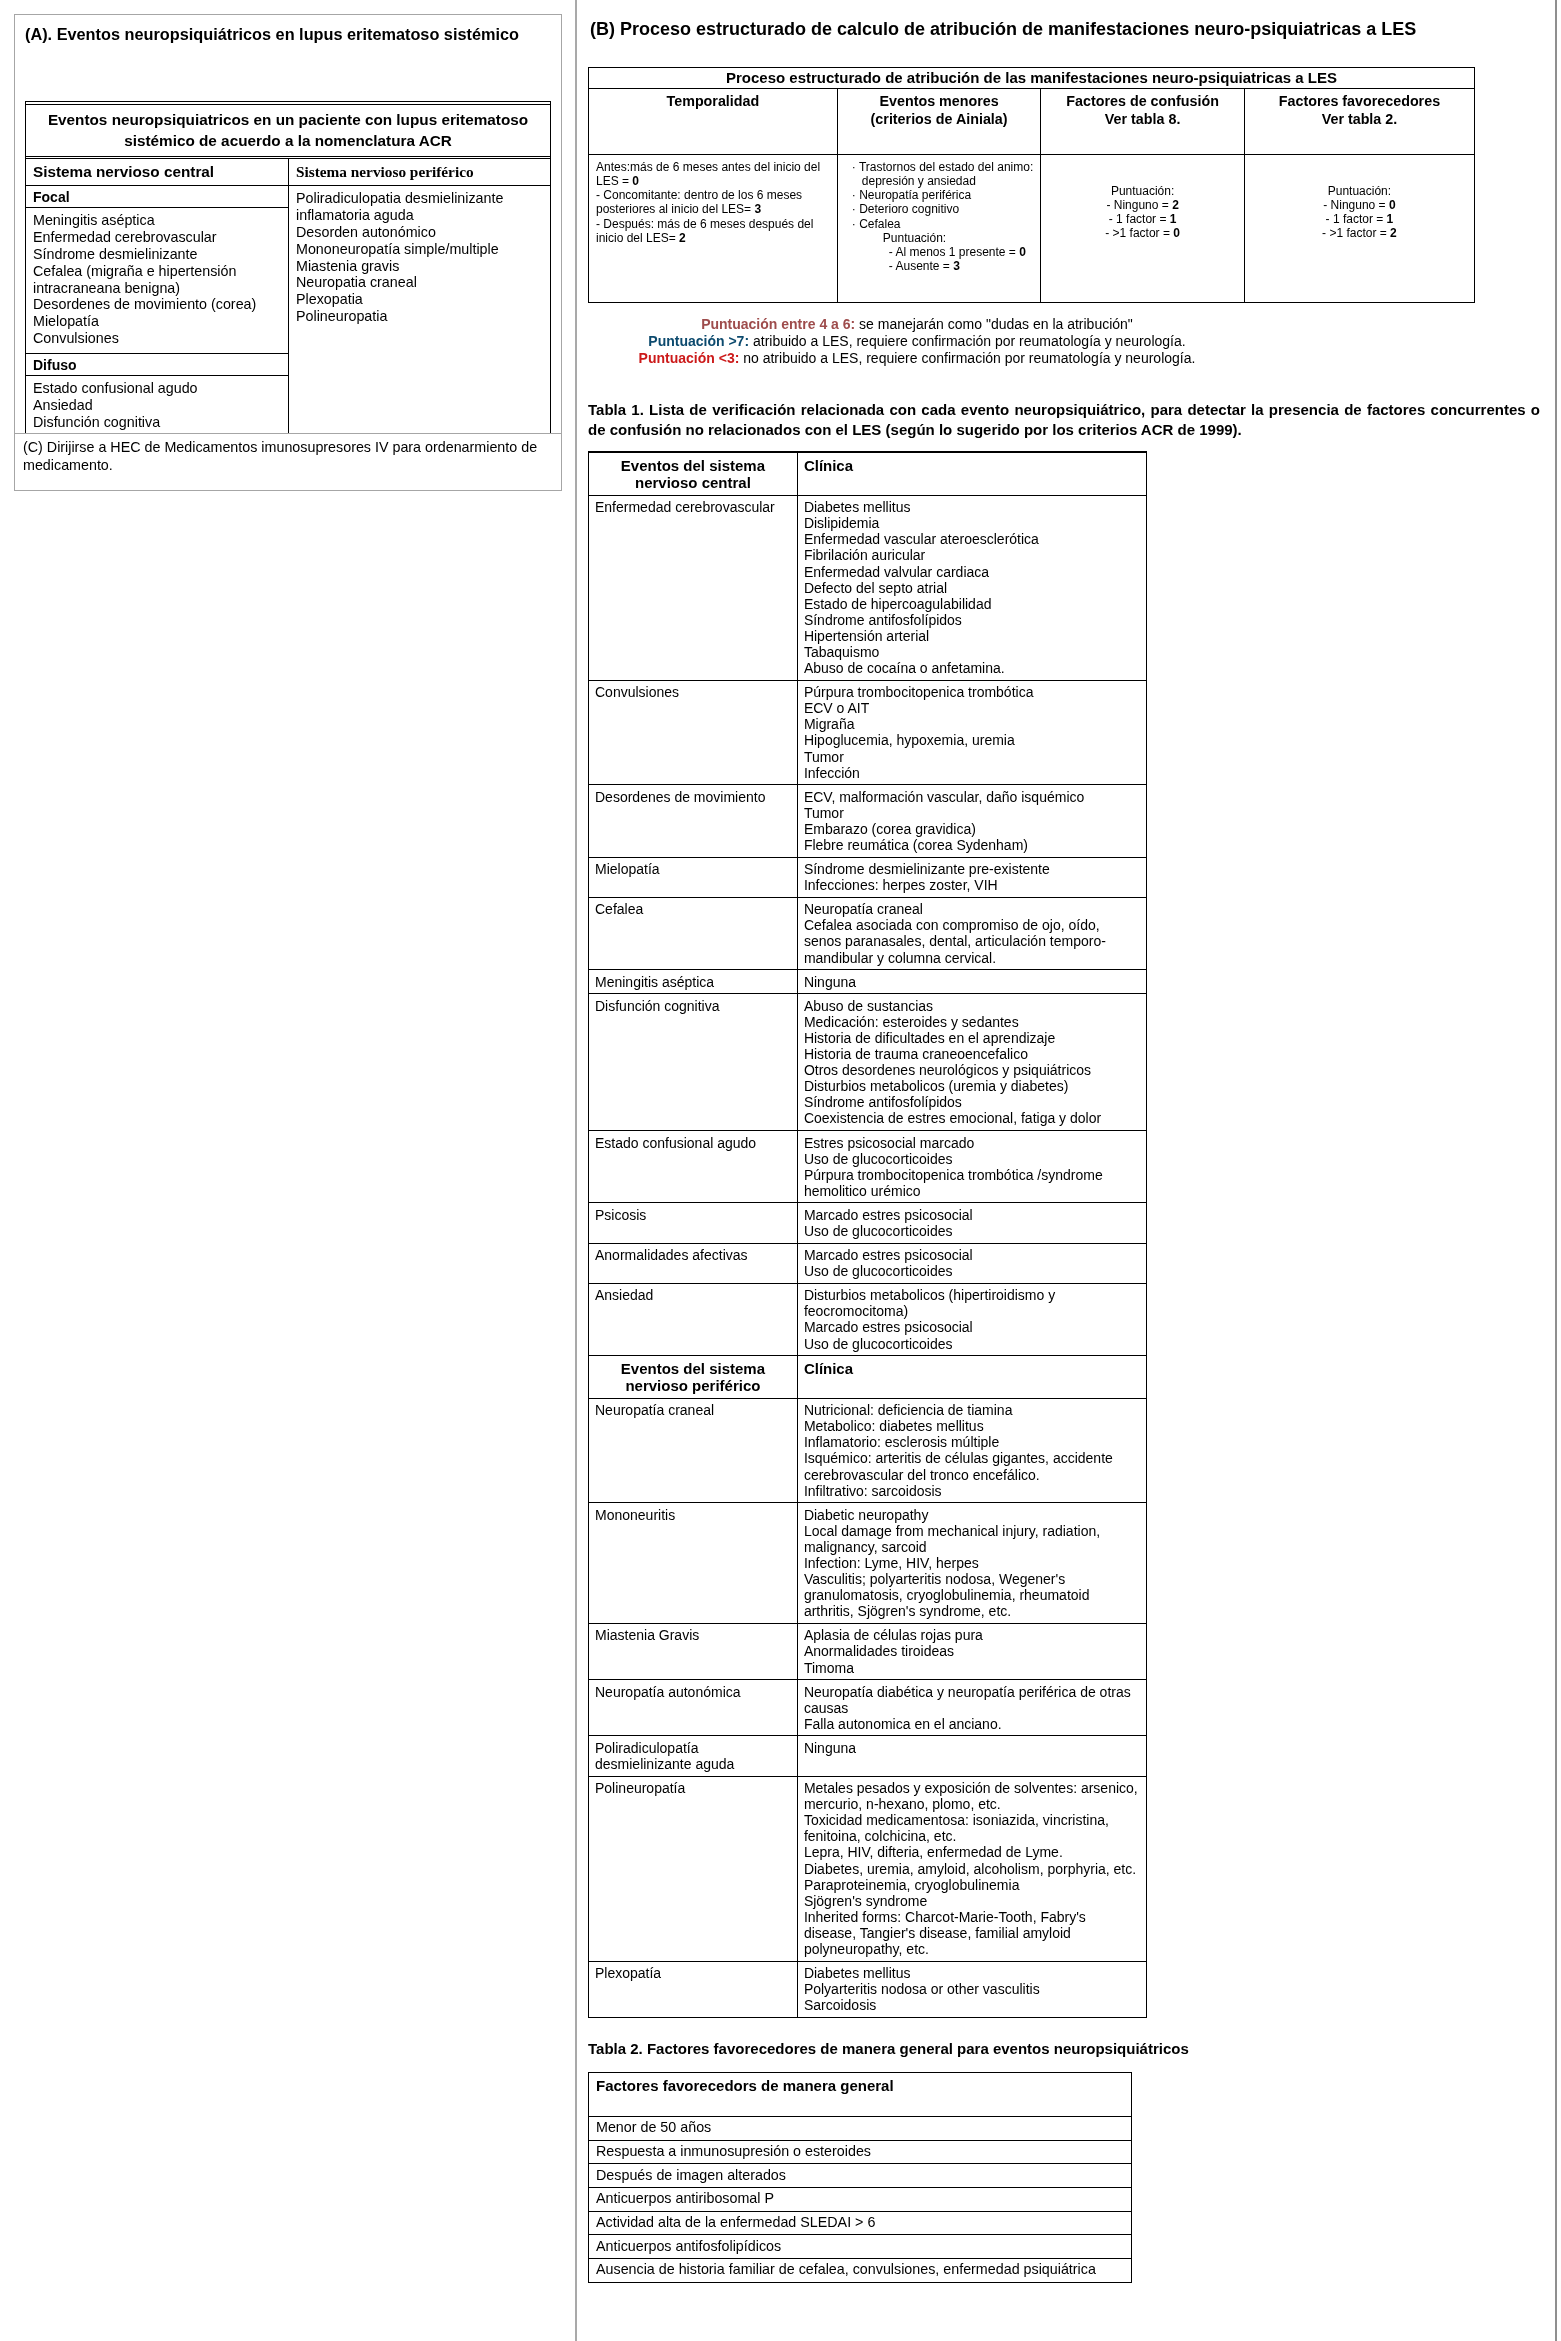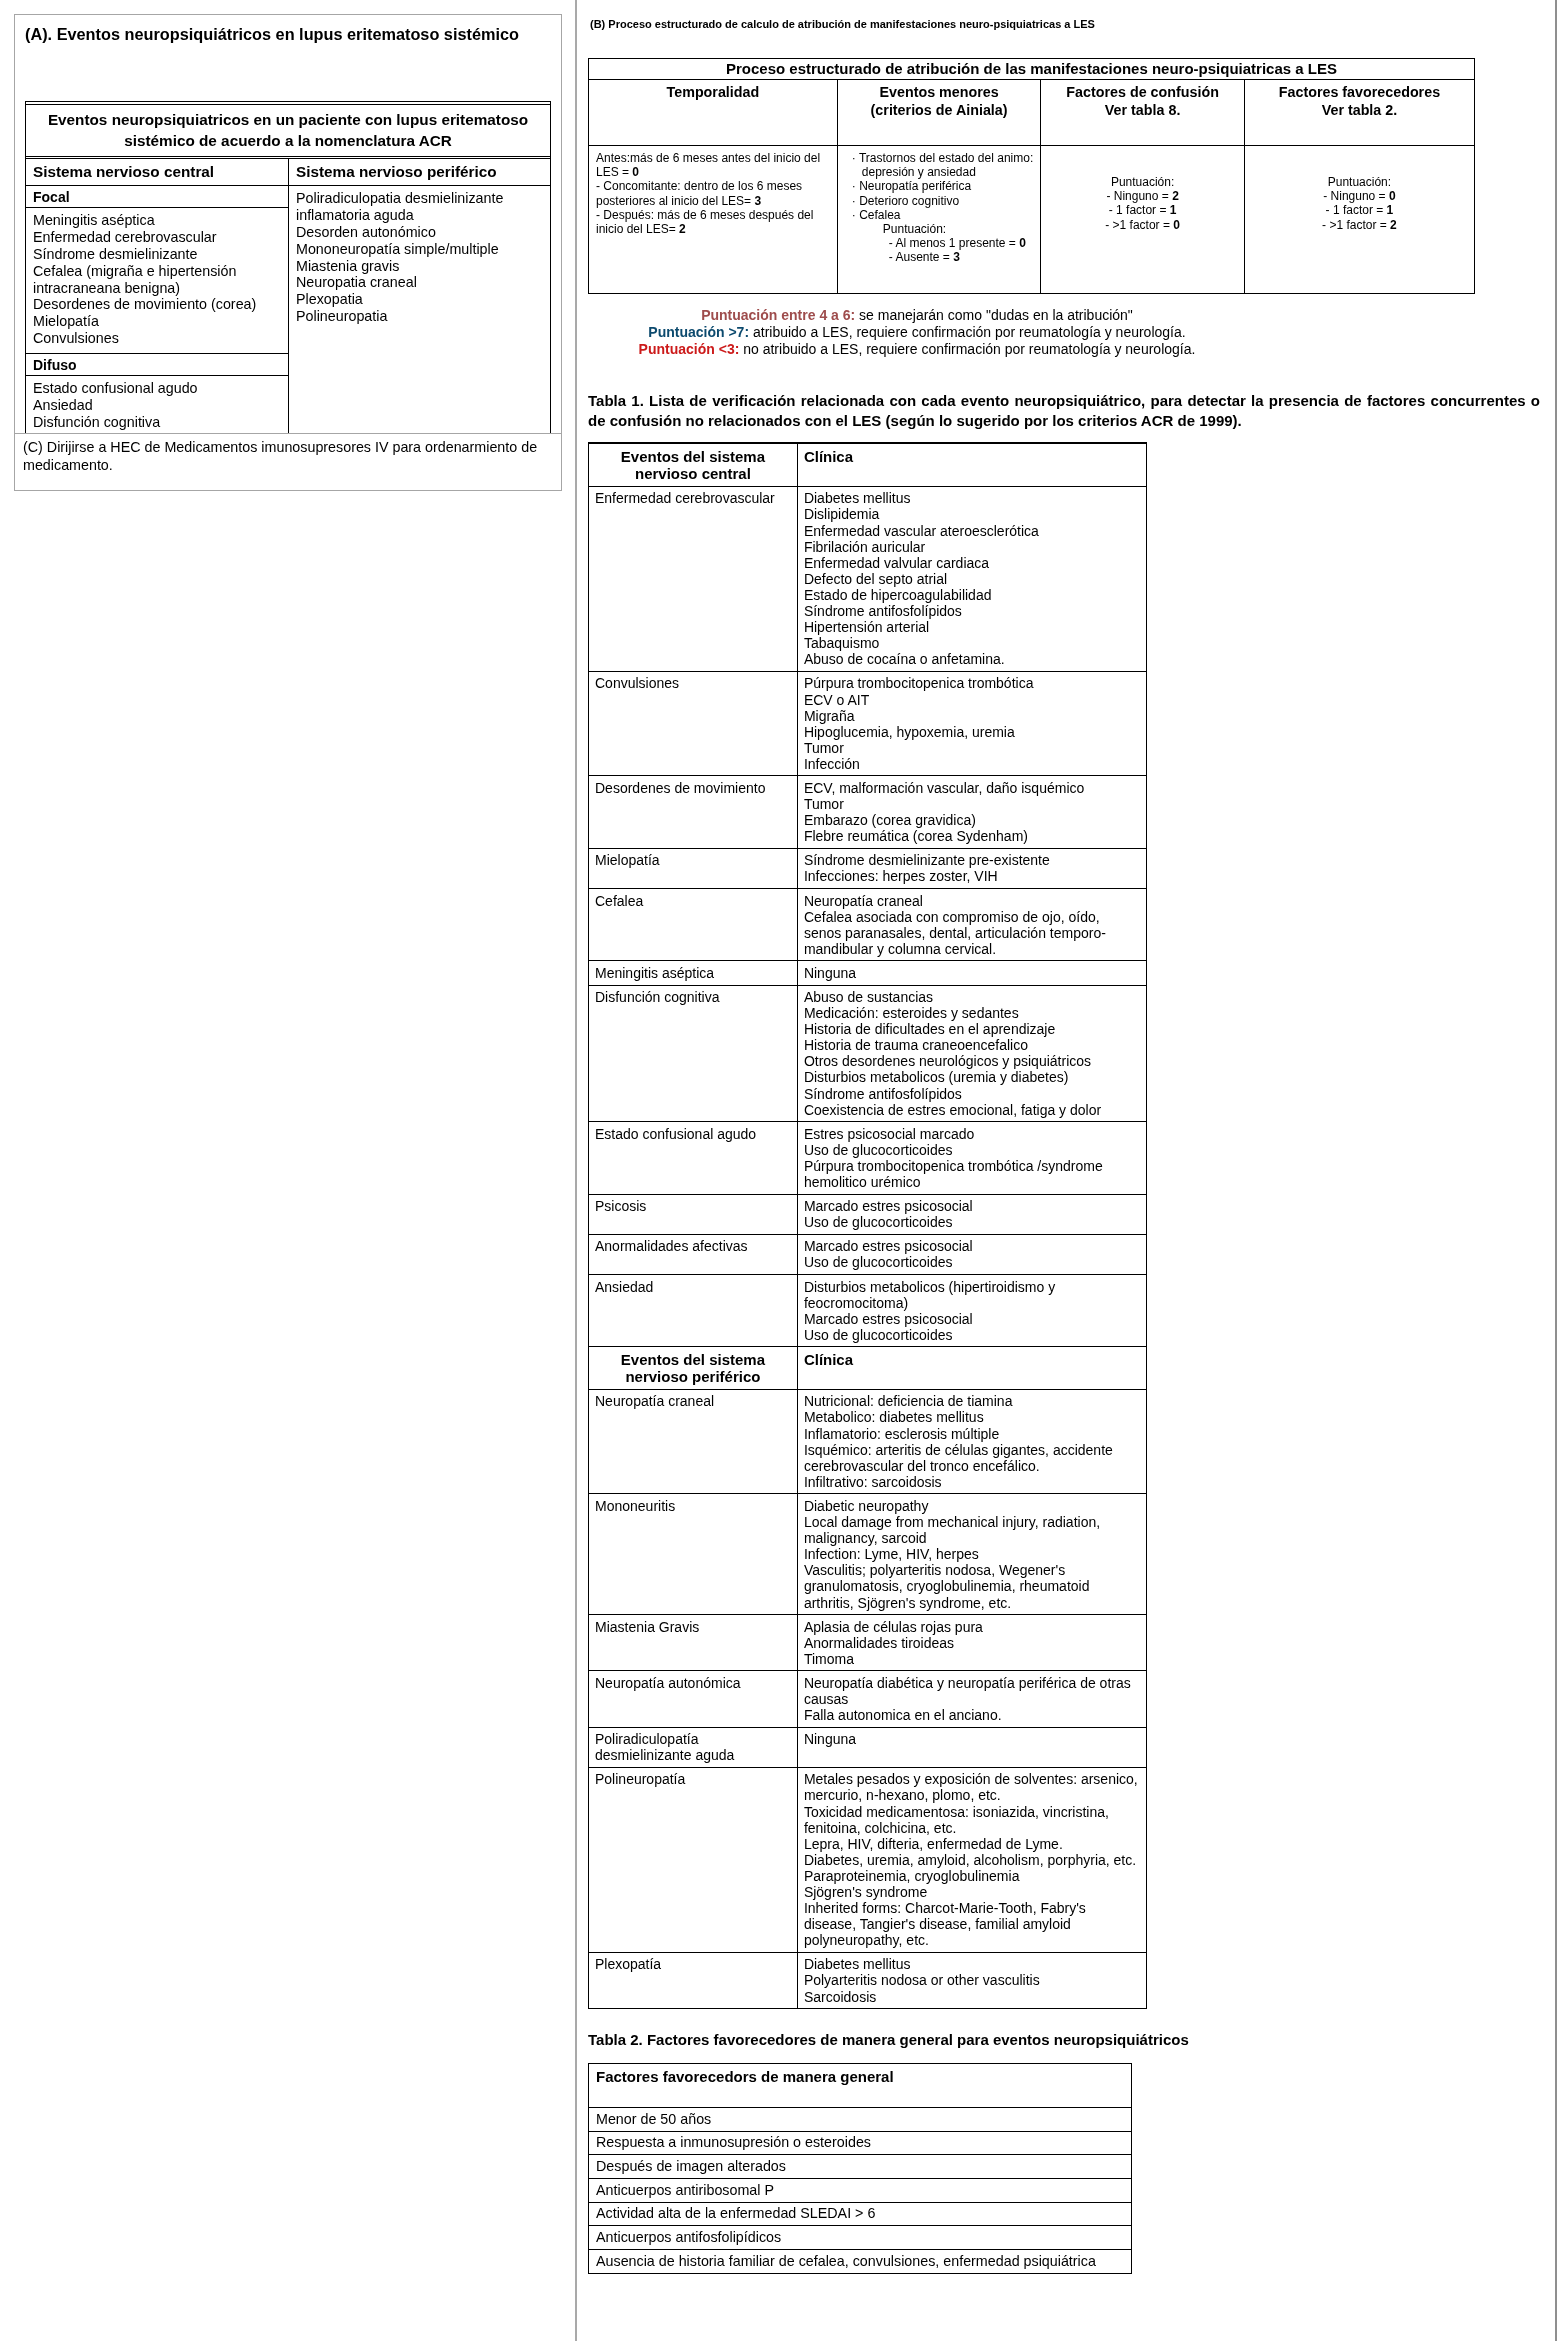--- a/index.html
+++ b/index.html
@@ -14,33 +14,33 @@
 
   
   .left-col { position:absolute; left:14px; top:14px; width:548px; }
   .panel-a { border:1.5px solid #a6a6a6; padding:9px 10px 13px 10px; background:#fff; }
   .pa-title { font-size:16.3px; font-weight:bold; line-height:1.25; margin-bottom:57px; }
   .pa-table { border:1px solid #000; font-size:14.3px; }
   .pa-header { font-weight:bold; text-align:center; font-size:15.3px; line-height:1.4;
                padding:4px 13px; border-top:1px solid #000; border-bottom:1px solid #000; margin-top:1.5px; }
   .pa-colheads { display:flex; border-top:1px solid #000; margin-top:1.5px; border-bottom:1.5px solid #000; }
   .pa-colhead { width:50%; font-weight:bold; font-size:15.3px; padding:4px 7px; }
-  .pa-colhead-r { border-left:1.5px solid #000; }
+  .pa-colhead-r { border-left:1.5px solid #000;font-family:Liberation Serif, serif; }
   .pa-body { display:flex; align-items:stretch; }
   .pa-left { width:50%; }
   .pa-right { width:50%; border-left:1.5px solid #000; padding:4px 7px; white-space:pre-line; line-height:1.18; }
   .pa-sub { font-weight:bold; font-size:14px; padding:2.5px 7px; border-bottom:1.5px solid #000; }
   .pa-items { padding:4px 7px 6px 7px; white-space:pre-line; line-height:1.18; }
   .pa-items-borderb { border-bottom:1.5px solid #000; }
   .panel-c { position:absolute; left:0; top:419px; width:548px; border:1.5px solid #a6a6a6;
              padding:5px 8px 15px 8px; font-size:14.3px; line-height:1.25; background:#fff; }
 
   
   .right-col { position:absolute; left:588px; top:14px; width:954px; }
-  .b-title { font-size:11px; font-weight:bold; margin:4px 0 0 2px; line-height:1.25; }
+  .b-title { font-size:18px; font-weight:bold; margin:4px 0 0 2px; line-height:1.25; }
   .b-table { margin-top:26px; width:887px; border:1.5px solid #000; font-size:12px; line-height:1.18; }
   .b-header { font-size:15px; font-weight:bold; text-align:center; padding:1.5px 5px; border-bottom:1.5px solid #000; }
   .b-grid { display:grid; grid-template-columns:28% 23% 23% 26%; }
   .b-ch { font-size:14.3px; font-weight:bold; text-align:center; padding:4px 3px 25px 3px;
           white-space:pre-line; line-height:1.25; }
   .b-bl { border-left:1.5px solid #000; }
   .b-bt { border-top:1.5px solid #000; }
   .b-cell { padding:5px 7px 9px 7px; min-height:148px; }
   .b-bullet { padding-left:17px; text-indent:-10px; }
   .b-bullet::before { content:"·  "; }

